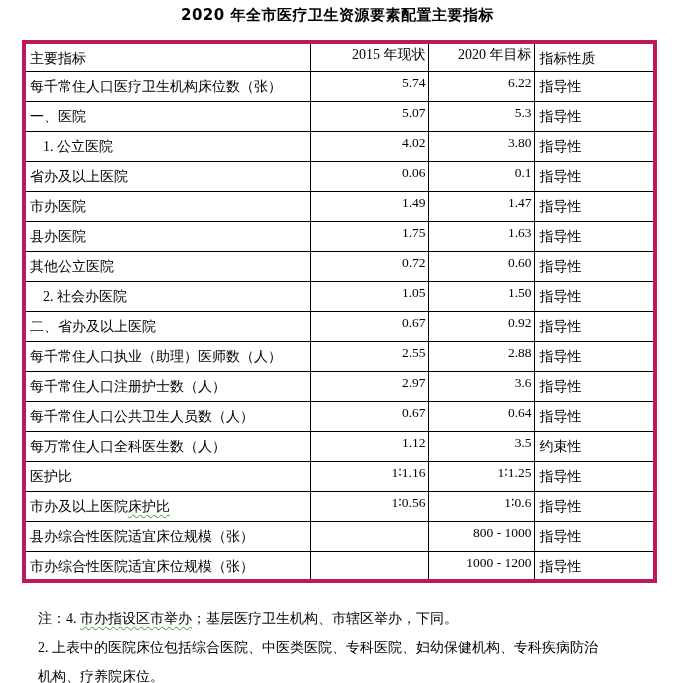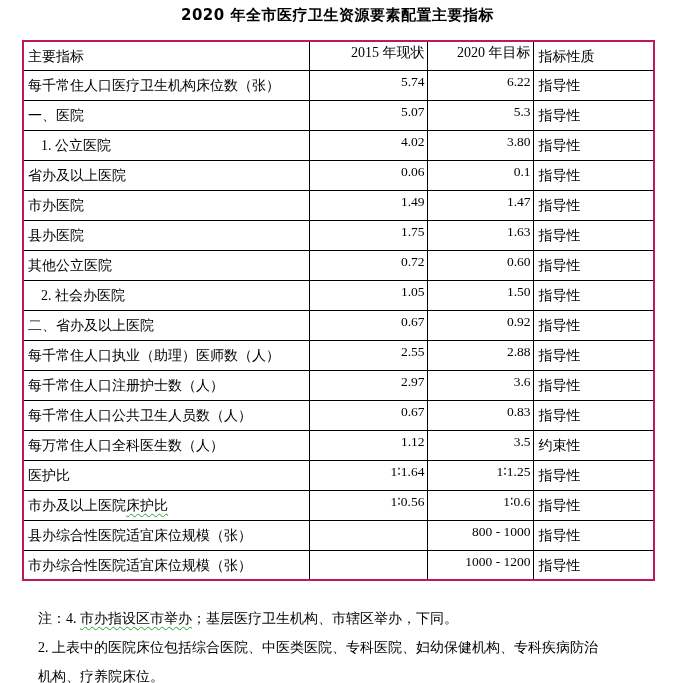--- a/index.html
+++ b/index.html
@@ -21,21 +21,21 @@
     font-size: 15px;
     letter-spacing: 0.5px;
   }
 
   table.indicators {
     position: absolute;
     left: 22px; top: 40px;
     width: 631px;
     border-collapse: collapse;
     table-layout: fixed;
-    border: 2px solid #be185d;
+    border: 4px solid #be185d;
   }
   col.col-ind  { width: 286px; }
   col.col-2015 { width: 118px; }
   col.col-2020 { width: 106px; }
   col.col-nat  { width: 121px; }
 
   th, td {
     border: 1px solid #000000;
     font-weight: normal;
     text-align: left;
@@ -159,32 +159,32 @@
         </tr>
         <tr>
           <td class="c-ind">每千常住人口注册护士数（人）</td>
           <td class="c-val">2.97</td>
           <td class="c-val">3.6</td>
           <td class="c-nat">指导性</td>
         </tr>
         <tr>
           <td class="c-ind">每千常住人口公共卫生人员数（人）</td>
           <td class="c-val">0.67</td>
-          <td class="c-val">0.83</td>
+          <td class="c-val">0.64</td>
           <td class="c-nat">指导性</td>
         </tr>
         <tr>
           <td class="c-ind">每万常住人口全科医生数（人）</td>
           <td class="c-val">1.12</td>
           <td class="c-val">3.5</td>
           <td class="c-nat">约束性</td>
         </tr>
         <tr>
           <td class="c-ind">医护比</td>
-          <td class="c-val">1∶1.64</td>
+          <td class="c-val">1∶1.16</td>
           <td class="c-val">1∶1.25</td>
           <td class="c-nat">指导性</td>
         </tr>
         <tr>
           <td class="c-ind">市办及以上医院<span class="wavy">床护比</span></td>
           <td class="c-val">1∶0.56</td>
           <td class="c-val">1∶0.6</td>
           <td class="c-nat">指导性</td>
         </tr>
         <tr>

